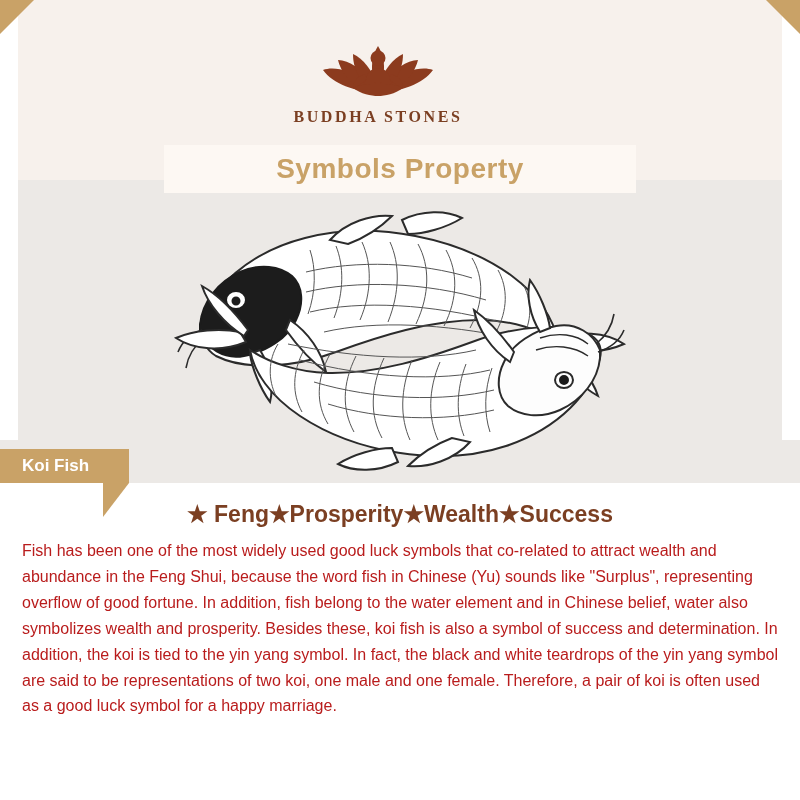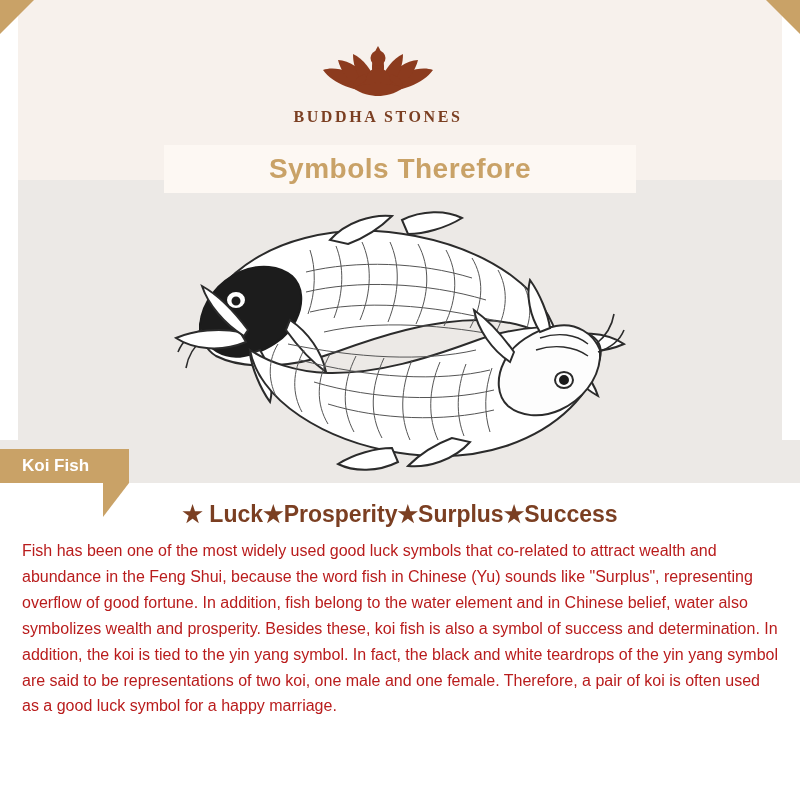--- a/index.html
+++ b/index.html
@@ -308,26 +308,26 @@
           <path d="M354 230 C304 242 240 240 188 224"></path>
           <path d="M354 210 C304 222 234 220 174 202"></path>
           <path d="M350 190 C300 202 228 198 160 180"></path>
           <path d="M336 170 C284 182 216 178 148 164"></path>
         </g>
       </g>
     </svg>
   </div>
 
   <div class="title-band">
-    <span class="title-text">Symbols Therefore</span>
+    <span class="title-text">Symbols Property</span>
   </div>
 
   <div class="label-tag">
     <div class="tag-body">Koi Fish</div>
     <div class="tag-point"></div>
   </div>
 
   <div class="body-panel">
-    <div class="keywords">★ Luck★Prosperity★Surplus★Success</div>
+    <div class="keywords">★ Feng★Prosperity★Wealth★Success</div>
     <div class="paragraph">Fish has been one of the most widely used good luck symbols that co-related to attract wealth and abundance in the Feng Shui, because the word fish in Chinese (Yu) sounds like "Surplus", representing overflow of good fortune. In addition, fish belong to the water element and in Chinese belief, water also symbolizes wealth and prosperity. Besides these, koi fish is also a symbol of success and determination. In addition, the koi is tied to the yin yang symbol. In fact, the black and white teardrops of the yin yang symbol are said to be representations of two koi, one male and one female. Therefore, a pair of koi is often used as a good luck symbol for a happy marriage.</div>
   </div>
 
 </div>
 
 </body></html>

